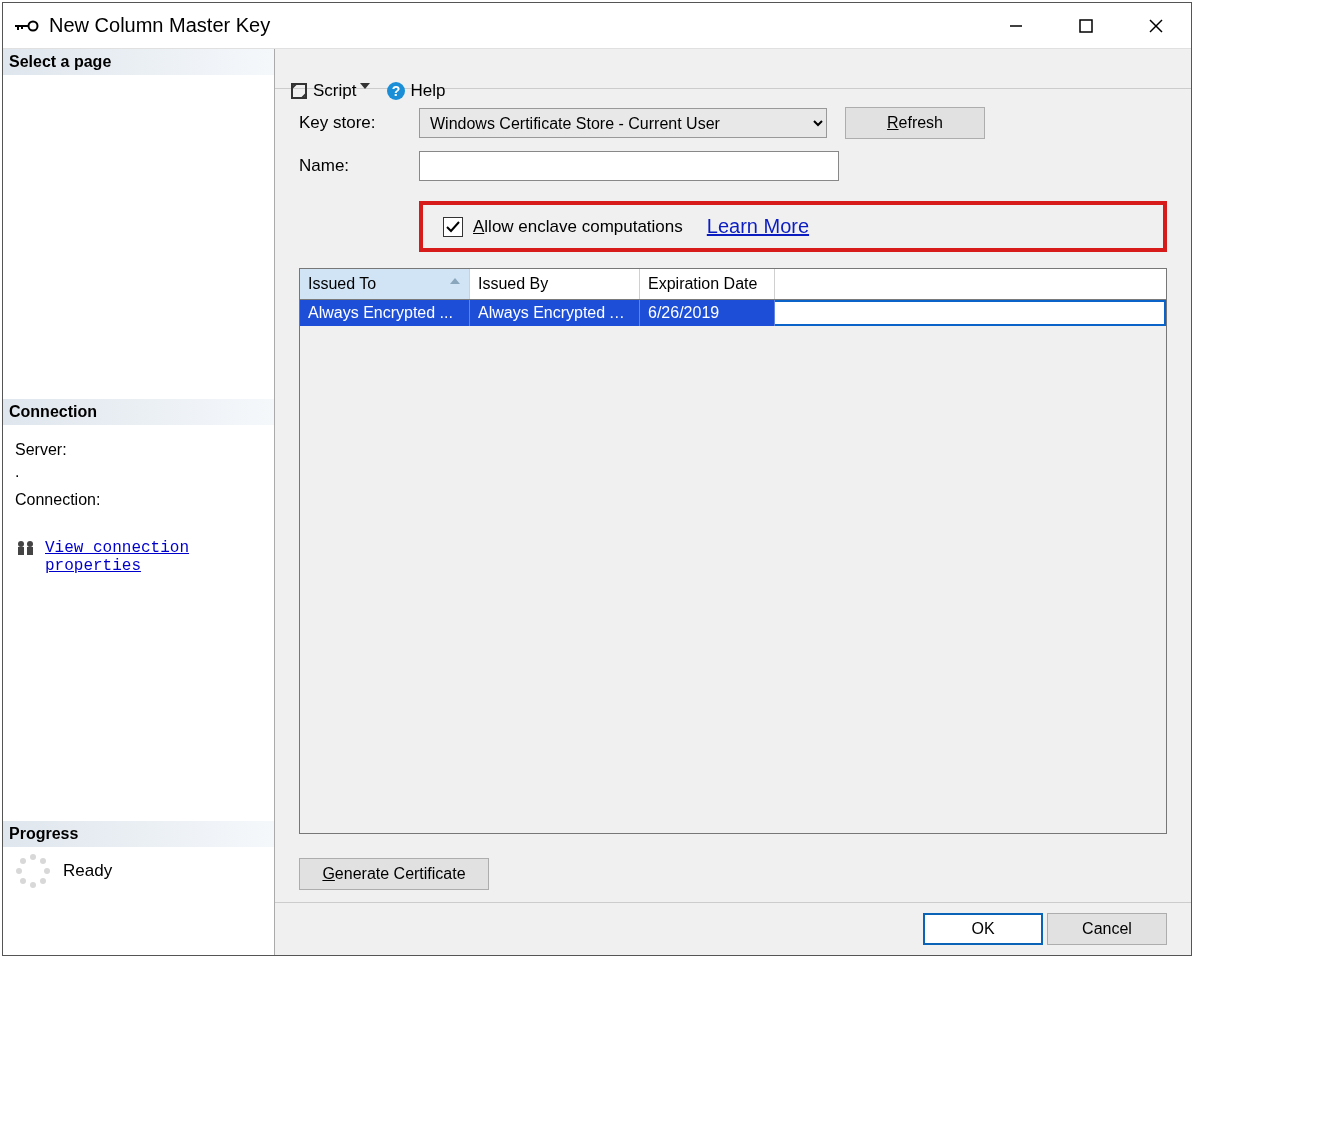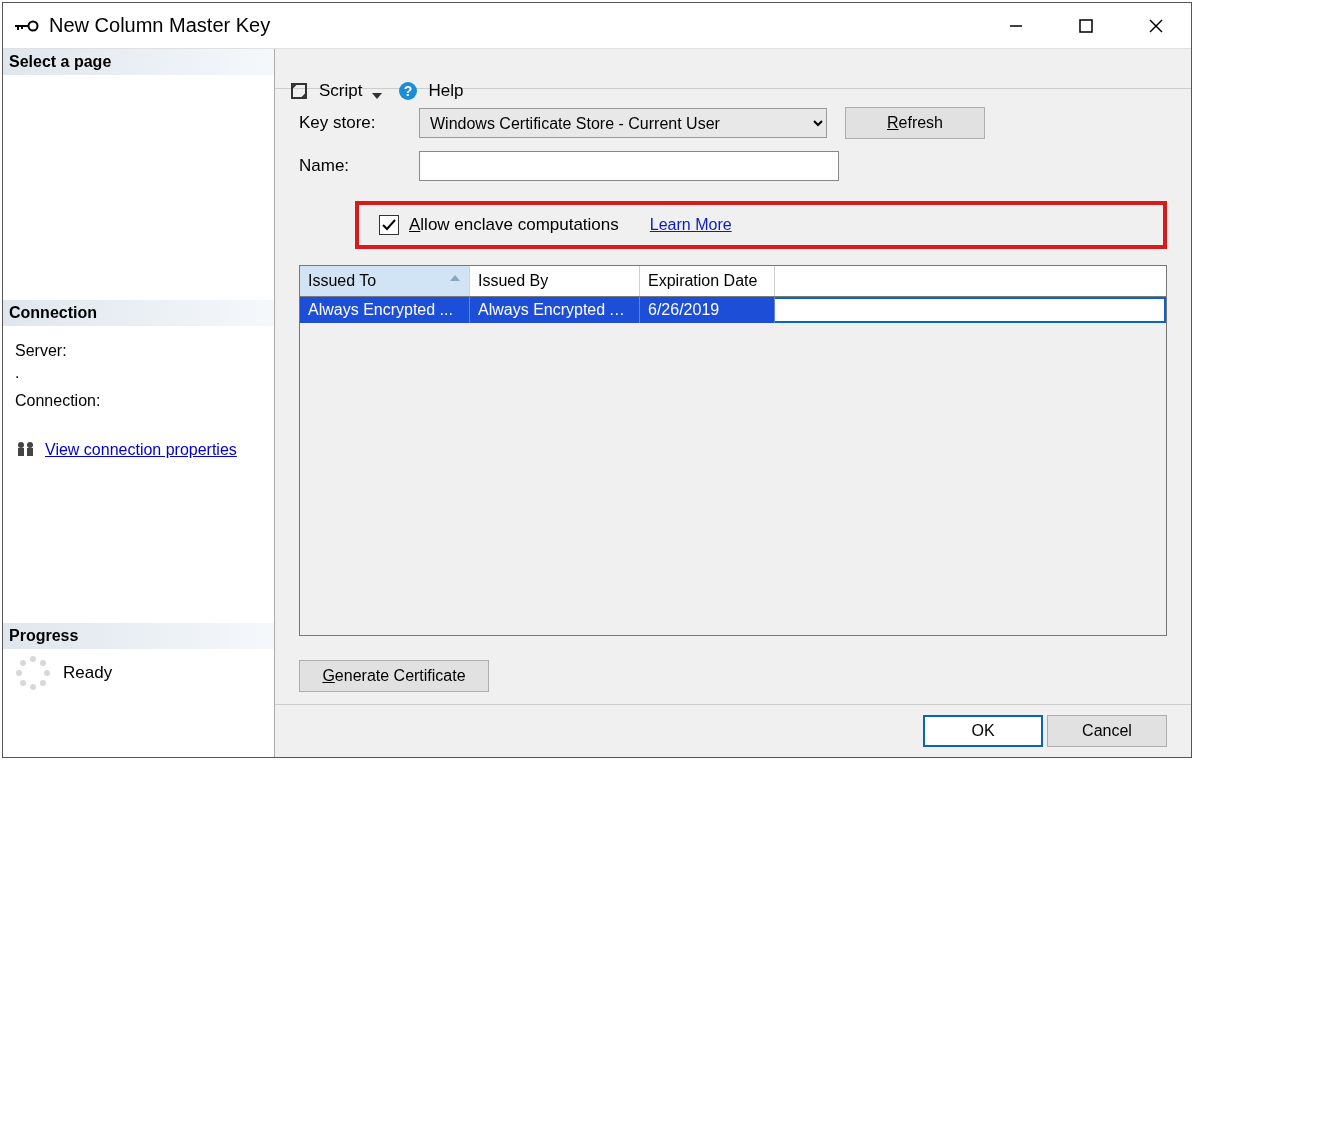--- a/index.html
+++ b/index.html
@@ -5,21 +5,21 @@
   * { box-sizing: border-box; }
   body {
     margin: 0;
     font-family: "Segoe UI", Tahoma, sans-serif;
     font-size: 15px;
     background: #fff;
     color: #000;
   }
   .window {
     width: 1190px;
-    height: 756px;
+    height: 954px;
     border: 1px solid #555;
     display: flex;
     flex-direction: column;
     background: #fff;
     margin: 2px;
   }
   .titlebar {
     height: 46px;
     display: flex;
     align-items: center;
@@ -91,22 +91,22 @@
     height: 40px;
     background: #f0f0f0;
     display: flex;
     align-items: center;
     padding: 0 8px;
     border-bottom: 1px solid #ccc;
     gap: 4px;
   }
   .toolbar .tbtn {
     display: flex;
-    align-items: flex-end;
-    gap: 10px;
+    align-items: flex-start;
+    gap: 4px;
     padding: 2px 6px;
     font-size: 17px;
     margin-top: 44px;
   }
   .toolbar svg { display: block; }
   .main-body {
     flex: 1;
     padding: 18px 24px 12px 24px;
     display: flex;
     flex-direction: column;
@@ -146,35 +146,35 @@
   }
   .btn.primary {
     background: #fff;
     border: 2px solid #0a63b7;
   }
   .highlight-box {
     border: 4px solid #d71a1a;
     padding: 10px 20px;
     display: inline-flex;
     align-items: center;
-    gap: 31px;
-    margin-left: 56px;
+    gap: 24px;
+    margin-left: 120px;
     margin-bottom: 16px;
   }
   .checkbox {
     width: 20px; height: 20px;
     border: 1.5px solid #333;
     display: inline-flex;
     align-items: center;
     justify-content: center;
     margin-right: 10px;
     background: #fff;
   }
   .cb-label { font-size: 17px; }
-  .link2 { color: #0b1dc1; text-decoration: underline; font-size: 16px; cursor:pointer; }
+  .link2 { color: #0b1dc1; text-decoration: underline; font-size: 20px; cursor:pointer; }
   .grid {
     flex: 1;
     border: 1px solid #777;
     background: #f0f0f0;
     display: flex;
     flex-direction: column;
     min-height: 0;
   }
   .grid-header {
     display: flex;
@@ -267,21 +267,21 @@
 
     <div class="sidebar">
       <div class="side-header">Select a page</div>
       <div style="flex:1"></div>
 
       <div class="side-header">Connection</div>
       <div class="side-body">
         <div class="row">Server:</div>
         <div class="row" style="margin-top:-6px;">.</div>
         <div class="row" style="margin-top:4px;">Connection:</div>
-        <div class="row" style="margin-top:30px; display:flex; align-items:center;">
+        <div class="row" style="margin-top:30px; display:flex; align-items:flex-start;font-family:Liberation Mono, monospace;">
           <span class="conn-icons">
             <svg width="22" height="20" viewBox="0 0 22 20">
               <circle cx="6" cy="5" r="3" fill="#444"></circle>
                 <rect x="3" y="8" width="6" height="8" fill="#444"></rect>
               <circle cx="15" cy="5" r="3" fill="#444"></circle>
                 <rect x="12" y="8" width="6" height="8" fill="#444"></rect>
             </svg>
           </span>
           <span class="link">View connection properties</span>
         </div>

